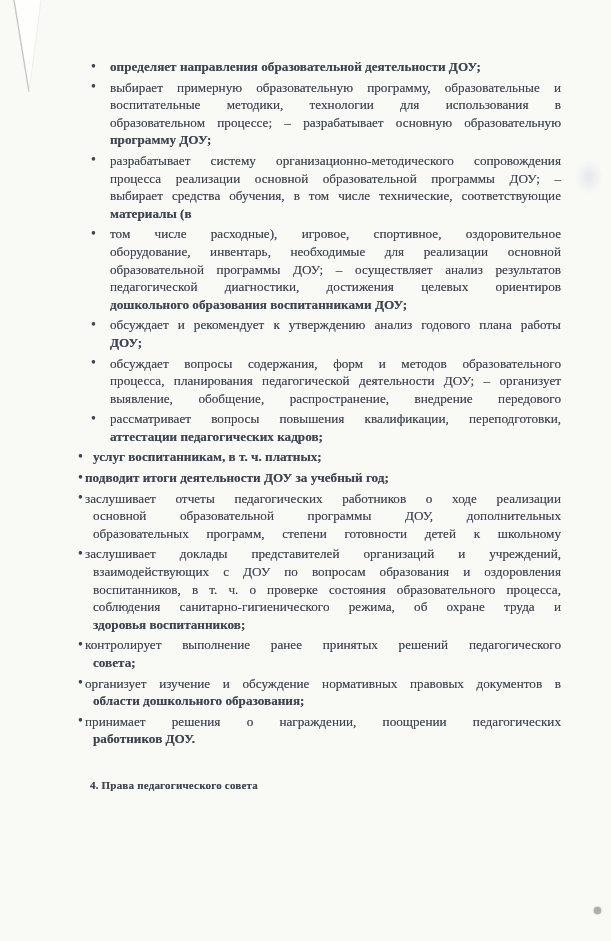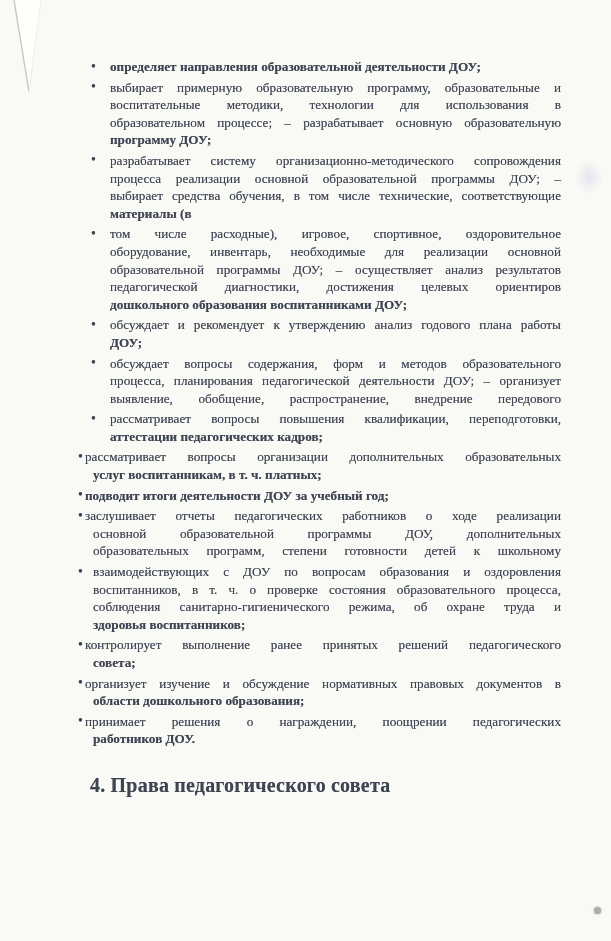--- a/index.html
+++ b/index.html
@@ -78,21 +78,21 @@
     text-align-last: justify;
   }
   .line.last {
     text-align-last: left;
     font-weight: bold;
   }
   
   ul.group-b .line.first { margin-left: -8px; }
   .heading {
     margin: 29px 0 0 30px;
-    font-size: 20px;
+    font-size: 11px;
     font-weight: bold;
     letter-spacing: 0.2px;
     color: var(--ink, #3e4452);
   }
 </style>
 </head>
 <body>
 
 <div class="page">
 
@@ -146,35 +146,35 @@
         <li>
           <span class="bullet">•</span>
           <div class="line first">рассматривает вопросы повышения квалификации, переподготовки,</div>
           <div class="line last">аттестации педагогических кадров;</div>
         </li>
       </ul>
 
     <ul class="list group-b">
         <li>
           <span class="bullet">•</span>
-          <div class="line first">рассматривает вопросы организации дополнительных образовательных</div>
           <div class="line last">услуг воспитанникам, в т. ч. платных;</div>
         </li>
         <li>
           <span class="bullet">•</span>
           <div class="line first last">подводит итоги деятельности ДОУ за учебный год;</div>
         </li>
         <li>
           <span class="bullet">•</span>
           <div class="line first">заслушивает отчеты педагогических работников о ходе реализации</div>
           <div class="line">основной образовательной программы ДОУ, дополнительных</div>
           <div class="line">образовательных программ, степени готовности детей к школьному</div>
         </li>
         <li>
           <span class="bullet">•</span>
+          <div class="line first">заслушивает доклады представителей организаций и учреждений,</div>
           <div class="line">взаимодействующих с ДОУ по вопросам образования и оздоровления</div>
           <div class="line">воспитанников, в т. ч. о проверке состояния образовательного процесса,</div>
           <div class="line">соблюдения санитарно-гигиенического режима, об охране труда и</div>
           <div class="line last">здоровья воспитанников;</div>
         </li>
         <li>
           <span class="bullet">•</span>
           <div class="line first">контролирует выполнение ранее принятых решений педагогического</div>
           <div class="line last">совета;</div>
         </li>

